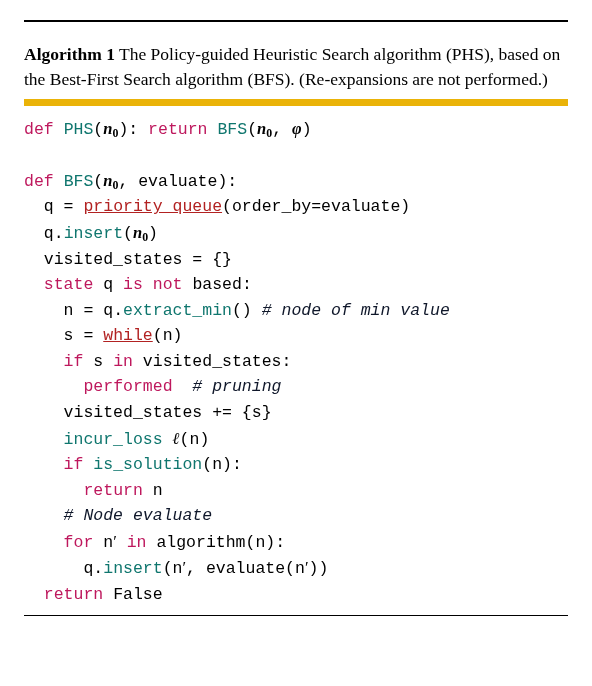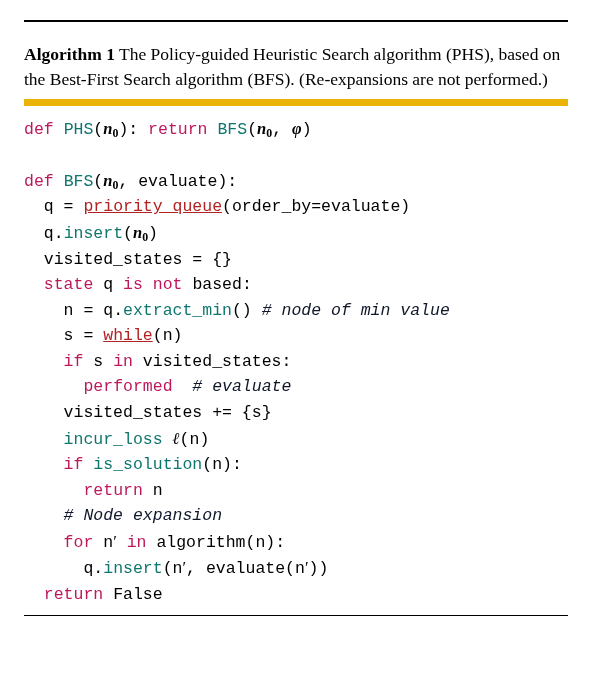--- a/index.html
+++ b/index.html
@@ -47,22 +47,22 @@
   <div class="algo-body"><span class="kw">def</span> <span class="fn">PHS</span>(<span class="it"><span>n</span><span class="sub">0</span></span>): <span class="kw">return</span> <span class="fn">BFS</span>(<span class="it"><span>n</span><span class="sub">0</span></span>, <span class="it">φ</span>)
 
 <span class="kw">def</span> <span class="fn">BFS</span>(<span class="it"><span>n</span><span class="sub">0</span></span>, <span>evaluate</span>):
   <span>q</span> = <span class="cls">priority_queue</span>(<span>order_by</span>=<span>evaluate</span>)
   <span>q</span>.<span class="fn">insert</span>(<span class="it"><span>n</span><span class="sub">0</span></span>)
   <span>visited_states</span> = <span>{}</span>
   <span class="kw">state</span> <span>q</span> <span class="kw">is</span> <span class="kw">not</span> <span>based</span>:
     <span>n</span> = <span>q</span>.<span class="fn">extract_min</span>() <span class="cmt"># node of min value</span>
     <span>s</span> = <span class="cls">while</span>(<span>n</span>)
     <span class="kw">if</span> <span>s</span> <span class="kw">in</span> <span>visited_states</span>:
-      <span class="kw">performed</span>  <span class="cmt"># evaluate</span>
+      <span class="kw">performed</span>  <span class="cmt"># pruning</span>
     <span>visited_states</span> += <span>{s}</span>
     <span class="fn">incur_loss</span> <span class="it">ℓ</span>(<span>n</span>)
     <span class="kw">if</span> <span class="fn">is_solution</span>(<span>n</span>):
       <span class="kw">return</span> <span>n</span>
-    <span class="cmt"># Node expansion</span>
+    <span class="cmt"># Node evaluate</span>
     <span class="kw">for</span> <span><span>n</span><span class="prime">′</span></span> <span class="kw">in</span> <span>algorithm</span>(<span>n</span>):
       <span>q</span>.<span class="fn">insert</span>(<span><span>n</span><span class="prime">′</span></span>, <span>evaluate</span>(<span><span>n</span><span class="prime">′</span></span>))
   <span class="kw">return</span> <span>False</span></div>
 </div>
 
 </body></html>

